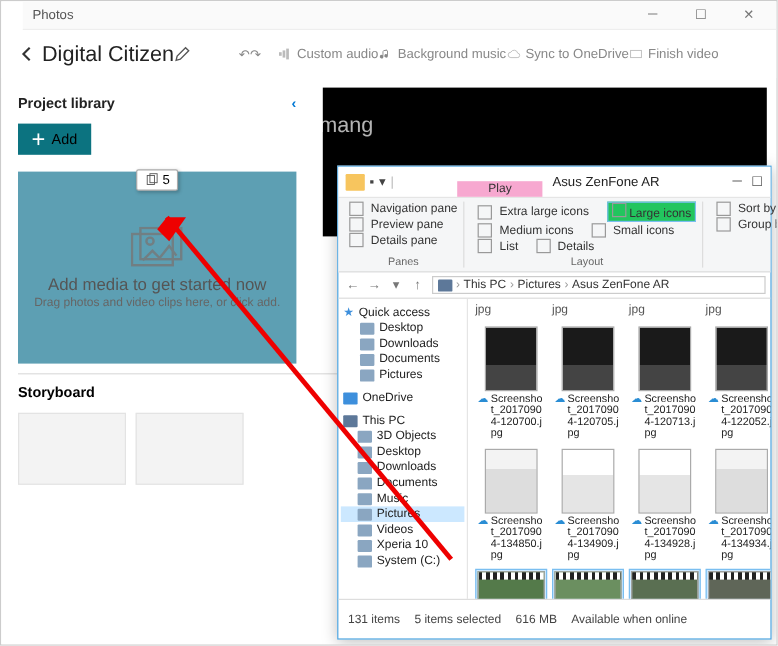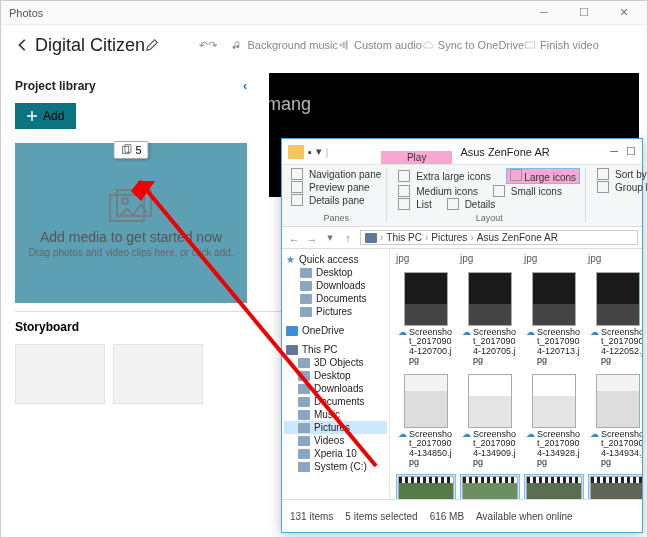--- a/index.html
+++ b/index.html
@@ -1,20 +1,20 @@
 <!DOCTYPE html>
 <html><head>
 <meta charset="utf-8">
 <style>
 * { margin:0; padding:0; box-sizing:border-box; font-family:"Segoe UI",Arial,sans-serif; }
 body { width:648px; height:538px; background:#fff; position:relative; overflow:hidden; border:1px solid #ccc; }
 
 
 .photos-app { position:absolute; top:0; left:0; right:0; bottom:0; background:#fff; }
-.photos-titlebar { height:24px; background:#fafafa; display:flex; align-items:center; padding:0 8px; border-bottom:1px solid #eee; }
+.photos-titlebar { height:24px; background:#fafafa; display:flex; align-items:center; padding:0 8px; border-bottom:1px solid #eee;margin-left:18px; }
 .photos-titlebar .tb-title { font-size:11px; color:#555; }
 .win-controls { margin-left:auto; display:flex; gap:10px; color:#777; font-size:11px; }
 .win-btn { width:30px; text-align:center; cursor:default; }
 
 .photos-toolbar { height:40px; display:flex; align-items:center; padding:0 10px; background:#fff; }
 .back-btn { width:24px; height:24px; color:#333; display:flex; align-items:center; justify-content:center; }
 .proj-title { font-size:18px; color:#222; font-weight:400; }
 .edit-pencil { color:#555; }
 .tb-spacer { width:40px; }
 .tb-action { font-size:11px; color:#888; display:flex; align-items:center; gap:4px; }
@@ -54,21 +54,21 @@
 .ex-tab.file { background:#1979ca; color:#fff; }
 .ex-tab.active { border-bottom:2px solid #1979ca; }
 .ex-tab.pink { background:#f7a8d0; color:#333; }
 
 .ribbon { display:flex; background:#f5f6f7; border-bottom:1px solid #ddd; height:62px; padding:3px 4px; gap:6px; font-size:10px; color:#333; }
 .ribbon-group { border-right:1px solid #ddd; padding:0 5px; display:flex; flex-direction:column; justify-content:space-between;}
 .ribbon-group .glabel { text-align:center; color:#666; font-size:9px; }
 .rg-items{display:flex;flex-direction:column;gap:1px}
 .rg-row{display:flex;gap:6px;align-items:center;white-space:nowrap}
 .ri-icon{display:inline-block;width:12px;height:12px;border:1px solid #999}
-.hl-sel{background:#f9a8d4;border:1px solid #7abef0;padding:0 3px}
+.hl-sel{background:#22c55e;border:1px solid #7abef0;padding:0 3px}
 
 .breadcrumb { display:flex; align-items:center; height:22px; border-bottom:1px solid #ddd; padding:0 4px; gap:4px; color:#333;}
 .bc-nav{display:flex;gap:2px;align-items:center;color:#777}
 .bc-nav span{width:16px;text-align:center}
 .bc-path{border:1px solid #ccc;flex:1;display:flex;align-items:center;gap:3px;padding:1px 4px;font-size:10px;min-width:0;overflow:hidden}
 .bc-seg{white-space:nowrap}
 .bc-sep{color:#999}
 
 .ex-body { flex:1; display:flex; min-height:0; }
 .nav-pane { width:108px; border-right:1px solid #e5e5e5; overflow:hidden; padding:4px 2px; }
@@ -138,31 +138,31 @@
       <svg width="14" height="14" viewBox="0 0 16 16">
           <path d="M2 14l1-4 8-8 3 3-8 8-4 1z" fill="none" stroke="#555" stroke-width="1.3"></path>
         </svg>
     </span>
     <span class="tb-spacer"></span>
     <span class="tb-action">↶</span>
     <span class="tb-action">↷</span>
     <span style="width:14px"></span>
     <span class="tb-action">
         <svg width="12" height="12" viewBox="0 0 16 16">
-          <path d="M6 3v8a2 2 0 11-1-1.7V5l6-1v6a2 2 0 11-1-1.7V3l-4 .7z" fill="#888"></path>
-        </svg>
-        <span>Background music</span>
+          <rect x="2" y="6" width="3" height="4" fill="#bbb"></rect>
+          <rect x="6" y="4" width="3" height="8" fill="#bbb"></rect>
+          <rect x="10" y="2" width="3" height="12" fill="#bbb"></rect>
+        </svg>
+        <span>Custom audio</span>
       </span>
     <span class="tb-action">
         <svg width="12" height="12" viewBox="0 0 16 16">
-          <rect x="2" y="6" width="3" height="4" fill="#bbb"></rect>
-          <rect x="6" y="4" width="3" height="8" fill="#bbb"></rect>
-          <rect x="10" y="2" width="3" height="12" fill="#bbb"></rect>
-        </svg>
-        <span>Custom audio</span>
+          <path d="M6 3v8a2 2 0 11-1-1.7V5l6-1v6a2 2 0 11-1-1.7V3l-4 .7z" fill="#888"></path>
+        </svg>
+        <span>Background music</span>
       </span>
     <span class="tb-action">
         <svg width="12" height="12" viewBox="0 0 16 16">
           <path d="M5 12a3 3 0 010-6 4 4 0 017.5 1A2.5 2.5 0 0112 12H5z" fill="none" stroke="#bbb"></path>
         </svg>
         <span>Sync to OneDrive</span>
       </span>
     <span class="tb-action">
         <svg width="12" height="12" viewBox="0 0 16 16">
           <rect x="2" y="4" width="12" height="8" fill="none" stroke="#bbb"></rect>

